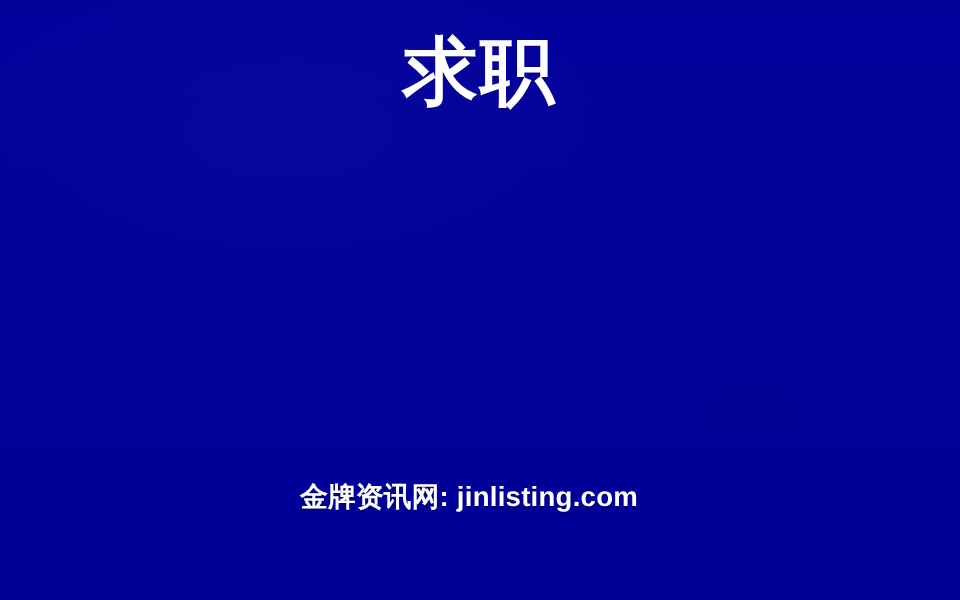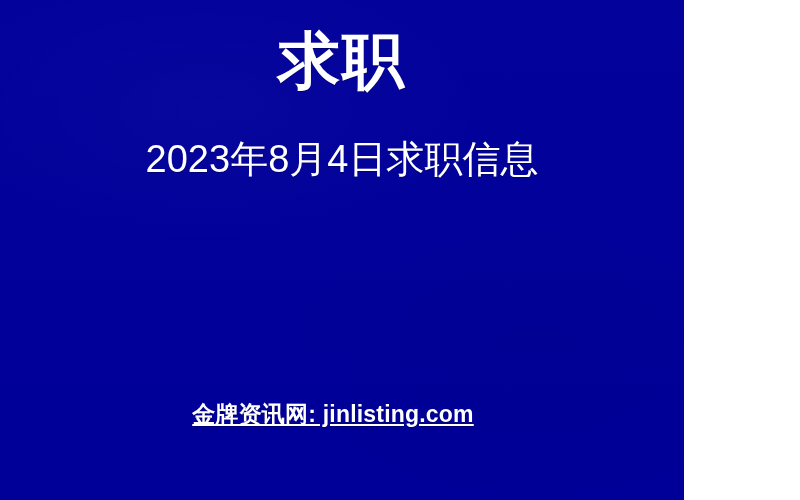--- a/index.html
+++ b/index.html
@@ -9,21 +9,21 @@
 
   body {
     width: 800px;
     height: 500px;
     overflow: hidden;
     font-family: "Liberation Sans", "DejaVu Sans", sans-serif;
   }
 
   #poster {
     position: relative;
-    width: 684px;
+    width: 800px;
     height: 500px;
     background: #00009b;
     overflow: hidden;
   }
 
   
   #poster::after {
     content: "";
     position: absolute;
     inset: 0;
@@ -94,33 +94,31 @@
     text-align: center;
     padding-right: 18px;
     box-sizing: border-box;
     color: #ffffff;
     font-size: 23px;
     line-height: 32px;
     font-weight: 700;
     letter-spacing: 0.2px;
     white-space: nowrap;
     text-shadow: 0 1px 0 rgba(0, 0, 80, 0.5);
-    text-decoration: underline;
   }
 </style>
 </head>
 <body>
 
 <div id="poster">
 
   <div class="layer">
 
     <div class="poster-title">求职</div>
 
     <div class="body-block">
-      <div class="body-line body-line-1">2023年8月4日求职信息</div>
     </div>
 
     <div class="footer-credit">金牌资讯网: jinlisting.com</div>
 
   </div>
 
 </div>
 
 </body></html>

